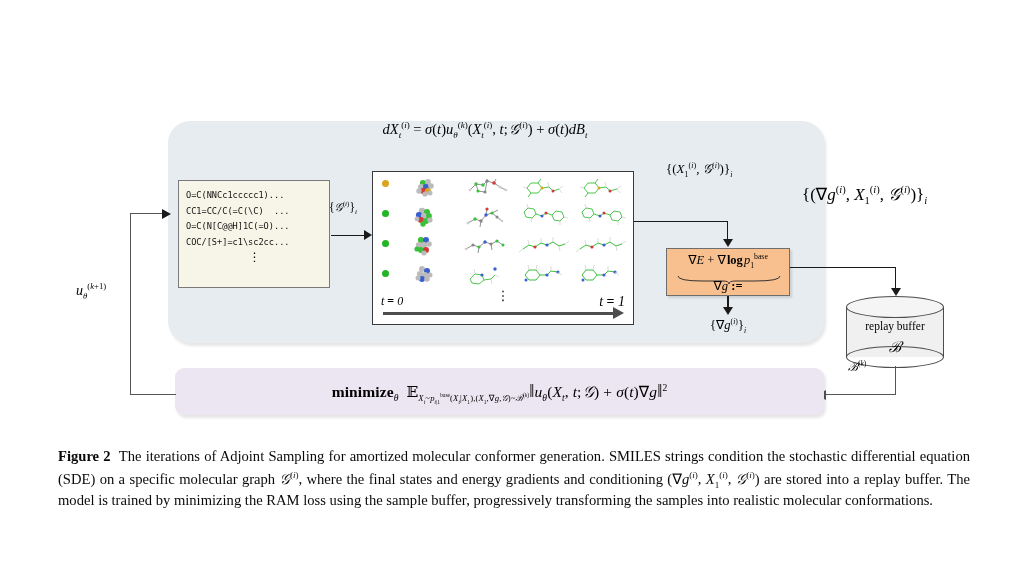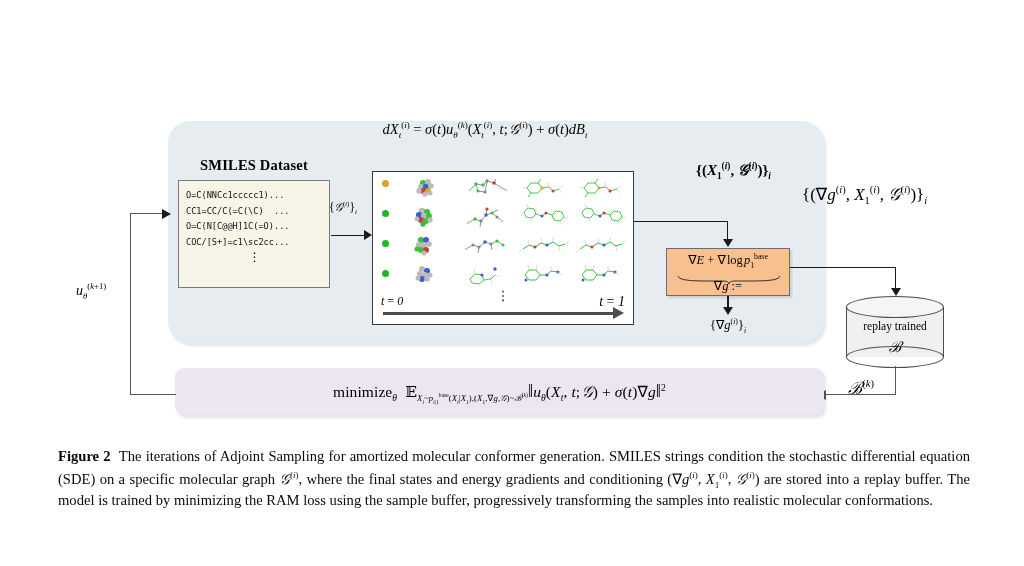--- a/index.html
+++ b/index.html
@@ -151,23 +151,22 @@
     right: 9px; bottom: 4.6px;
     width: 0; height: 0;
     border-left: 11px solid #4d4d4d;
     border-top: 6px solid transparent;
     border-bottom: 6px solid transparent;
   }
 
   
   .xg-label {
     position: absolute;
-    left: 696px; top: 161px;
-    font-size: 15px;
-    font-weight: bold;
+    left: 666px; top: 161px;
+    font-size: 13px;
   }
   .elbow-h {
     position: absolute;
     left: 634px; top: 221px;
     width: 94px; height: 1.3px;
     background: #1a1a1a;
   }
   .elbow-v {
     position: absolute;
     left: 726.7px; top: 221px;
@@ -301,22 +300,22 @@
   .cyl-text2 {
     position: absolute;
     left: 0; right: 0; top: 40px;
     text-align: center;
     font-size: 15px;
   }
 
   
   .bk-label {
     position: absolute;
-    left: 848px; top: 376px;
-    font-size: 17px;
+    left: 848px; top: 358px;
+    font-size: 12px;
   }
   .bl-v {
     position: absolute;
     left: 894.7px; top: 366px;
     width: 1.3px; height: 29px;
     background: #555;
   }
   .bl-h {
     position: absolute;
     left: 826px; top: 394px;
@@ -382,21 +381,21 @@
     left: 76px; top: 283px;
     font-size: 14px;
   }
 
   
   .mi { font-style: italic; font-family: "Liberation Serif", serif; }
   .cal { font-family: "DejaVu Serif", serif; font-style: italic; }
   sup.s, sub.s { font-size: 62%; line-height: 0; }
   sup.s { vertical-align: super; }
   sub.s { vertical-align: sub; }
-  .op { font-style: normal; }
+  .op { font-style: normal; font-weight: bold; }
 
   
   .caption {
     position: absolute;
     left: 58px; top: 446px;
     width: 912px;
     font-family: "Liberation Serif", serif;
     font-size: 14.6px;
     line-height: 21.5px;
     text-align: justify;
@@ -409,21 +408,20 @@
 
 <div id="figure-root">
 
   <div class="main-panel"></div>
 
   <div class="sde-eq">
     <span class="mi">d</span><span class="mi">X</span><sub class="s mi">t</sub><sup class="s">(<span class="mi">i</span>)</sup>
     = <span class="mi">σ</span>(<span class="mi">t</span>)<span class="mi">u</span><sub class="s mi">θ</sub><sup class="s">(<span class="mi">k</span>)</sup>(<span class="mi">X</span><sub class="s mi">t</sub><sup class="s">(<span class="mi">i</span>)</sup>, <span class="mi">t</span>; <span class="cal">𝒢</span><sup class="s">(<span class="mi">i</span>)</sup>) + <span class="mi">σ</span>(<span class="mi">t</span>)<span class="mi">dB</span><sub class="s mi">t</sub>
   </div>
 
-  <div class="smiles-title">SMILES Dataset</div>
 
   <div class="smiles-box">
     <div class="smiles-line">O=C(NNCc1ccccc1)...</div>
     <div class="smiles-line">CC1=CC/C(=C(\C)  ...</div>
     <div class="smiles-line">O=C(N[C@@H]1C(=O)...</div>
     <div class="smiles-line">COC/[S+]=c1\sc2cc...</div>
     <div class="smiles-vdots">⋮</div>
   </div>
 
   <div class="arr-g-label">
@@ -750,21 +748,21 @@
     {(∇<span class="mi">g</span><sup class="s">(<span class="mi">i</span>)</sup>, <span class="mi">X</span><sub class="s">1</sub><sup class="s">(<span class="mi">i</span>)</sup>, <span class="cal">𝒢</span><sup class="s">(<span class="mi">i</span>)</sup>)}<sub class="s mi">i</sub>
   </div>
   <div class="rb-h"></div>
   <div class="rb-v"></div>
   <div class="rb-head"></div>
 
   <div class="cylinder">
     <div class="cyl-body"></div>
     <div class="cyl-bot-full"></div>
     <div class="cyl-top"></div>
-    <div class="cyl-text1">replay trained</div>
+    <div class="cyl-text1">replay buffer</div>
     <div class="cyl-text2"><span class="cal">ℬ</span></div>
   </div>
 
   <div class="bk-label">
     <span class="cal">ℬ</span><sup class="s">(<span class="mi">k</span>)</sup>
   </div>
   <div class="bl-v"></div>
   <div class="bl-h"></div>
   <div class="bl-head"></div>
 

